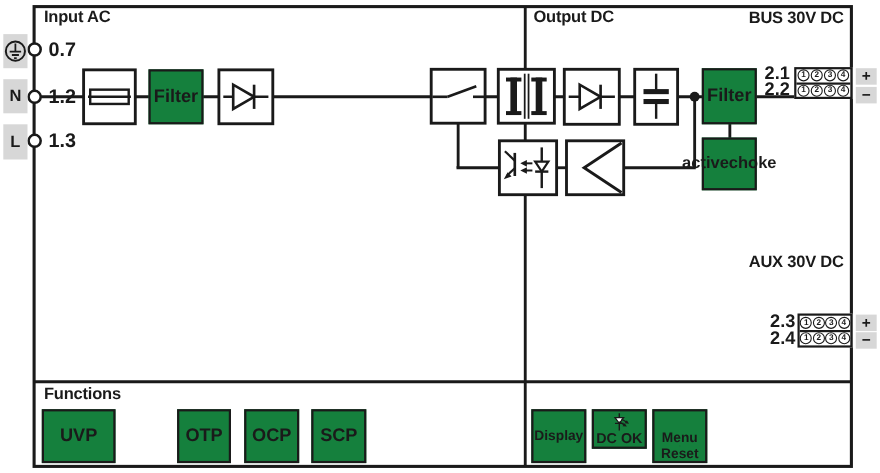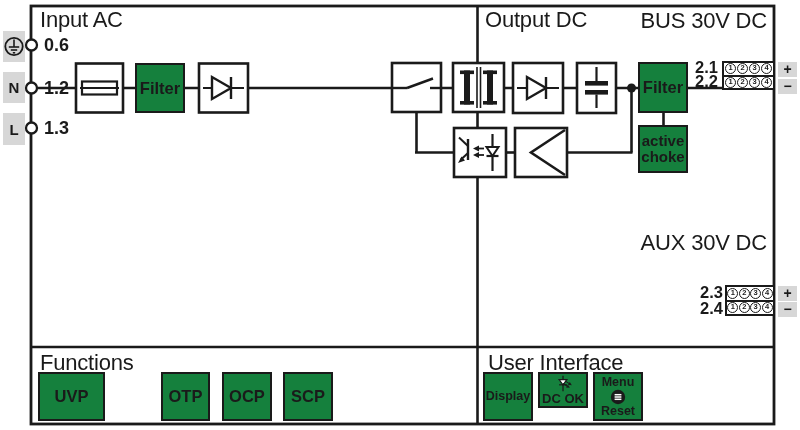--- a/index.html
+++ b/index.html
@@ -1,20 +1,20 @@
 <!DOCTYPE html>
 <html><head>
 <meta charset="utf-8">
 <style>
   html,body{margin:0;padding:0;background:#fff;}
   #canvas{position:relative;width:800px;height:430px;background:#fff;
           font-family:"Liberation Sans",sans-serif;color:#1a1a1a;overflow:hidden;}
   .abs{position:absolute;box-sizing:border-box;}
   svg{display:block;}
-  .hdr{font-weight:normal;font-size:22px;letter-spacing:-0.2px;white-space:nowrap;}
+  .hdr{font-weight:bold;font-size:15px;letter-spacing:-0.2px;white-space:nowrap;}
   .box{border:2.5px solid #1a1a1a;background:#15803d;display:flex;align-items:center;
        justify-content:center;font-weight:bold;}
   .graybox{background:#d7d7d7;display:flex;align-items:center;justify-content:center;
        font-weight:bold;font-size:15px;}
   .termlabel{font-weight:bold;font-size:18px;white-space:nowrap;}
   .dclabel{font-weight:bold;font-size:16.5px;text-align:right;line-height:15px;white-space:nowrap;}
   .tblock{border:2.5px solid #1a1a1a;background:#fff;display:flex;flex-direction:column;}
   .trow{flex:1;display:flex;align-items:center;justify-content:space-evenly;}
   .trow + .trow{border-top:2px solid #1a1a1a;}
   .pin{width:11px;height:11px;border:1.5px solid #1a1a1a;border-radius:50%;
@@ -125,41 +125,40 @@
       <circle cx="31.5" cy="88" r="5.5"></circle>
       <circle cx="31.5" cy="128" r="5.5"></circle>
     </g>
   </svg>
 
   <div class="abs hdr" style="left:40px;top:7px">Input AC</div>
   <div class="abs hdr" style="left:485px;top:7px">Output DC</div>
   <div class="abs hdr" style="left:600px;top:8px;width:167px;text-align:right">BUS 30V DC</div>
   <div class="abs hdr" style="left:600px;top:230px;width:167px;text-align:right">AUX 30V DC</div>
   <div class="abs hdr" style="left:40px;top:350px">Functions</div>
-  <div class="abs hdr" style="left:488px;top:350px">User Interface</div>
 
   <div class="abs graybox" style="left:3px;top:31px;width:22px;height:31px">
     <svg width="22" height="31" viewBox="0 0 22 31">
       <circle cx="11" cy="15.5" r="8.7" fill="none" stroke="#1a1a1a" stroke-width="1.8"></circle>
       <line x1="11" y1="8.5" x2="11" y2="16" stroke="#1a1a1a" stroke-width="1.6"></line>
       <line x1="5.8" y1="16" x2="16.2" y2="16" stroke="#1a1a1a" stroke-width="1.6"></line>
       <line x1="7.8" y1="19" x2="14.2" y2="19" stroke="#1a1a1a" stroke-width="1.6"></line>
       <line x1="9.8" y1="21.8" x2="12.2" y2="21.8" stroke="#1a1a1a" stroke-width="1.6"></line>
     </svg>
   </div>
   <div class="abs graybox" style="left:3px;top:72px;width:22px;height:31px">N</div>
   <div class="abs graybox" style="left:3px;top:113px;width:22px;height:32px">L</div>
 
-  <div class="abs termlabel" style="left:44px;top:35px">0.6</div>
+  <div class="abs termlabel" style="left:44px;top:35px">0.7</div>
   <div class="abs termlabel" style="left:44px;top:78px">1.2</div>
   <div class="abs termlabel" style="left:44px;top:118px">1.3</div>
 
   <div class="abs box" style="left:135px;top:63px;width:50px;height:50px;font-size:16.5px">Filter</div>
   <div class="abs box" style="left:638px;top:62px;width:50px;height:51px;font-size:16.5px">Filter</div>
-  <div class="abs box" style="left:638px;top:125px;width:50px;height:48px;flex-direction:column;font-size:15px;line-height:16.5px">
+  <div class="abs box" style="left:638px;top:125px;width:50px;height:48px;flex-direction:row;font-size:15px;line-height:16.5px">
     <div>active</div>
     <div>choke</div>
   </div>
 
   <div class="abs dclabel" style="left:670px;top:60px;width:48px">2.1</div>
   <div class="abs dclabel" style="left:670px;top:74px;width:48px">2.2</div>
   <div class="abs tblock" style="left:722px;top:61px;width:53px;height:29px">
     <div class="trow">
       <span class="pin">1</span>
       <span class="pin">2</span>
@@ -208,21 +207,21 @@
       <polygon points="16,7 28,7 22,15" fill="#ffffff" stroke="#1a1a1a" stroke-width="1.8"></polygon>
       <line x1="16" y1="15" x2="28" y2="15" stroke="#1a1a1a" stroke-width="1.8"></line>
       <line x1="25" y1="9" x2="33" y2="14" stroke="#1a1a1a" stroke-width="1.6"></line>
       <polygon points="35.5,15.5 29.5,15 32.5,10.8" fill="#1a1a1a"></polygon>
       <line x1="22" y1="13" x2="30" y2="18" stroke="#1a1a1a" stroke-width="1.6"></line>
       <polygon points="32.5,19.5 26.5,19 29.5,14.8" fill="#1a1a1a"></polygon>
     </svg>
     <div style="font-size:13px;line-height:14px;font-weight:bold">DC OK</div>
   </div>
 
-  <div class="abs box uicol" style="left:593px;top:372px;width:50px;height:49px;padding-top:2px">
+  <div class="abs box uicol" style="left:593px;top:372px;width:50px;height:49px;padding-top:18px">
     <div class="smalltext">Menu</div>
     <svg width="16" height="16" viewBox="0 0 16 16">
       <circle cx="8" cy="8" r="7.2" fill="#1a1a1a"></circle>
       <line x1="4.6" y1="5.7" x2="11.4" y2="5.7" stroke="#ffffff" stroke-width="1.5"></line>
       <line x1="4.6" y1="8" x2="11.4" y2="8" stroke="#ffffff" stroke-width="1.5"></line>
       <line x1="4.6" y1="10.3" x2="11.4" y2="10.3" stroke="#ffffff" stroke-width="1.5"></line>
     </svg>
     <div class="smalltext">Reset</div>
   </div>
 

